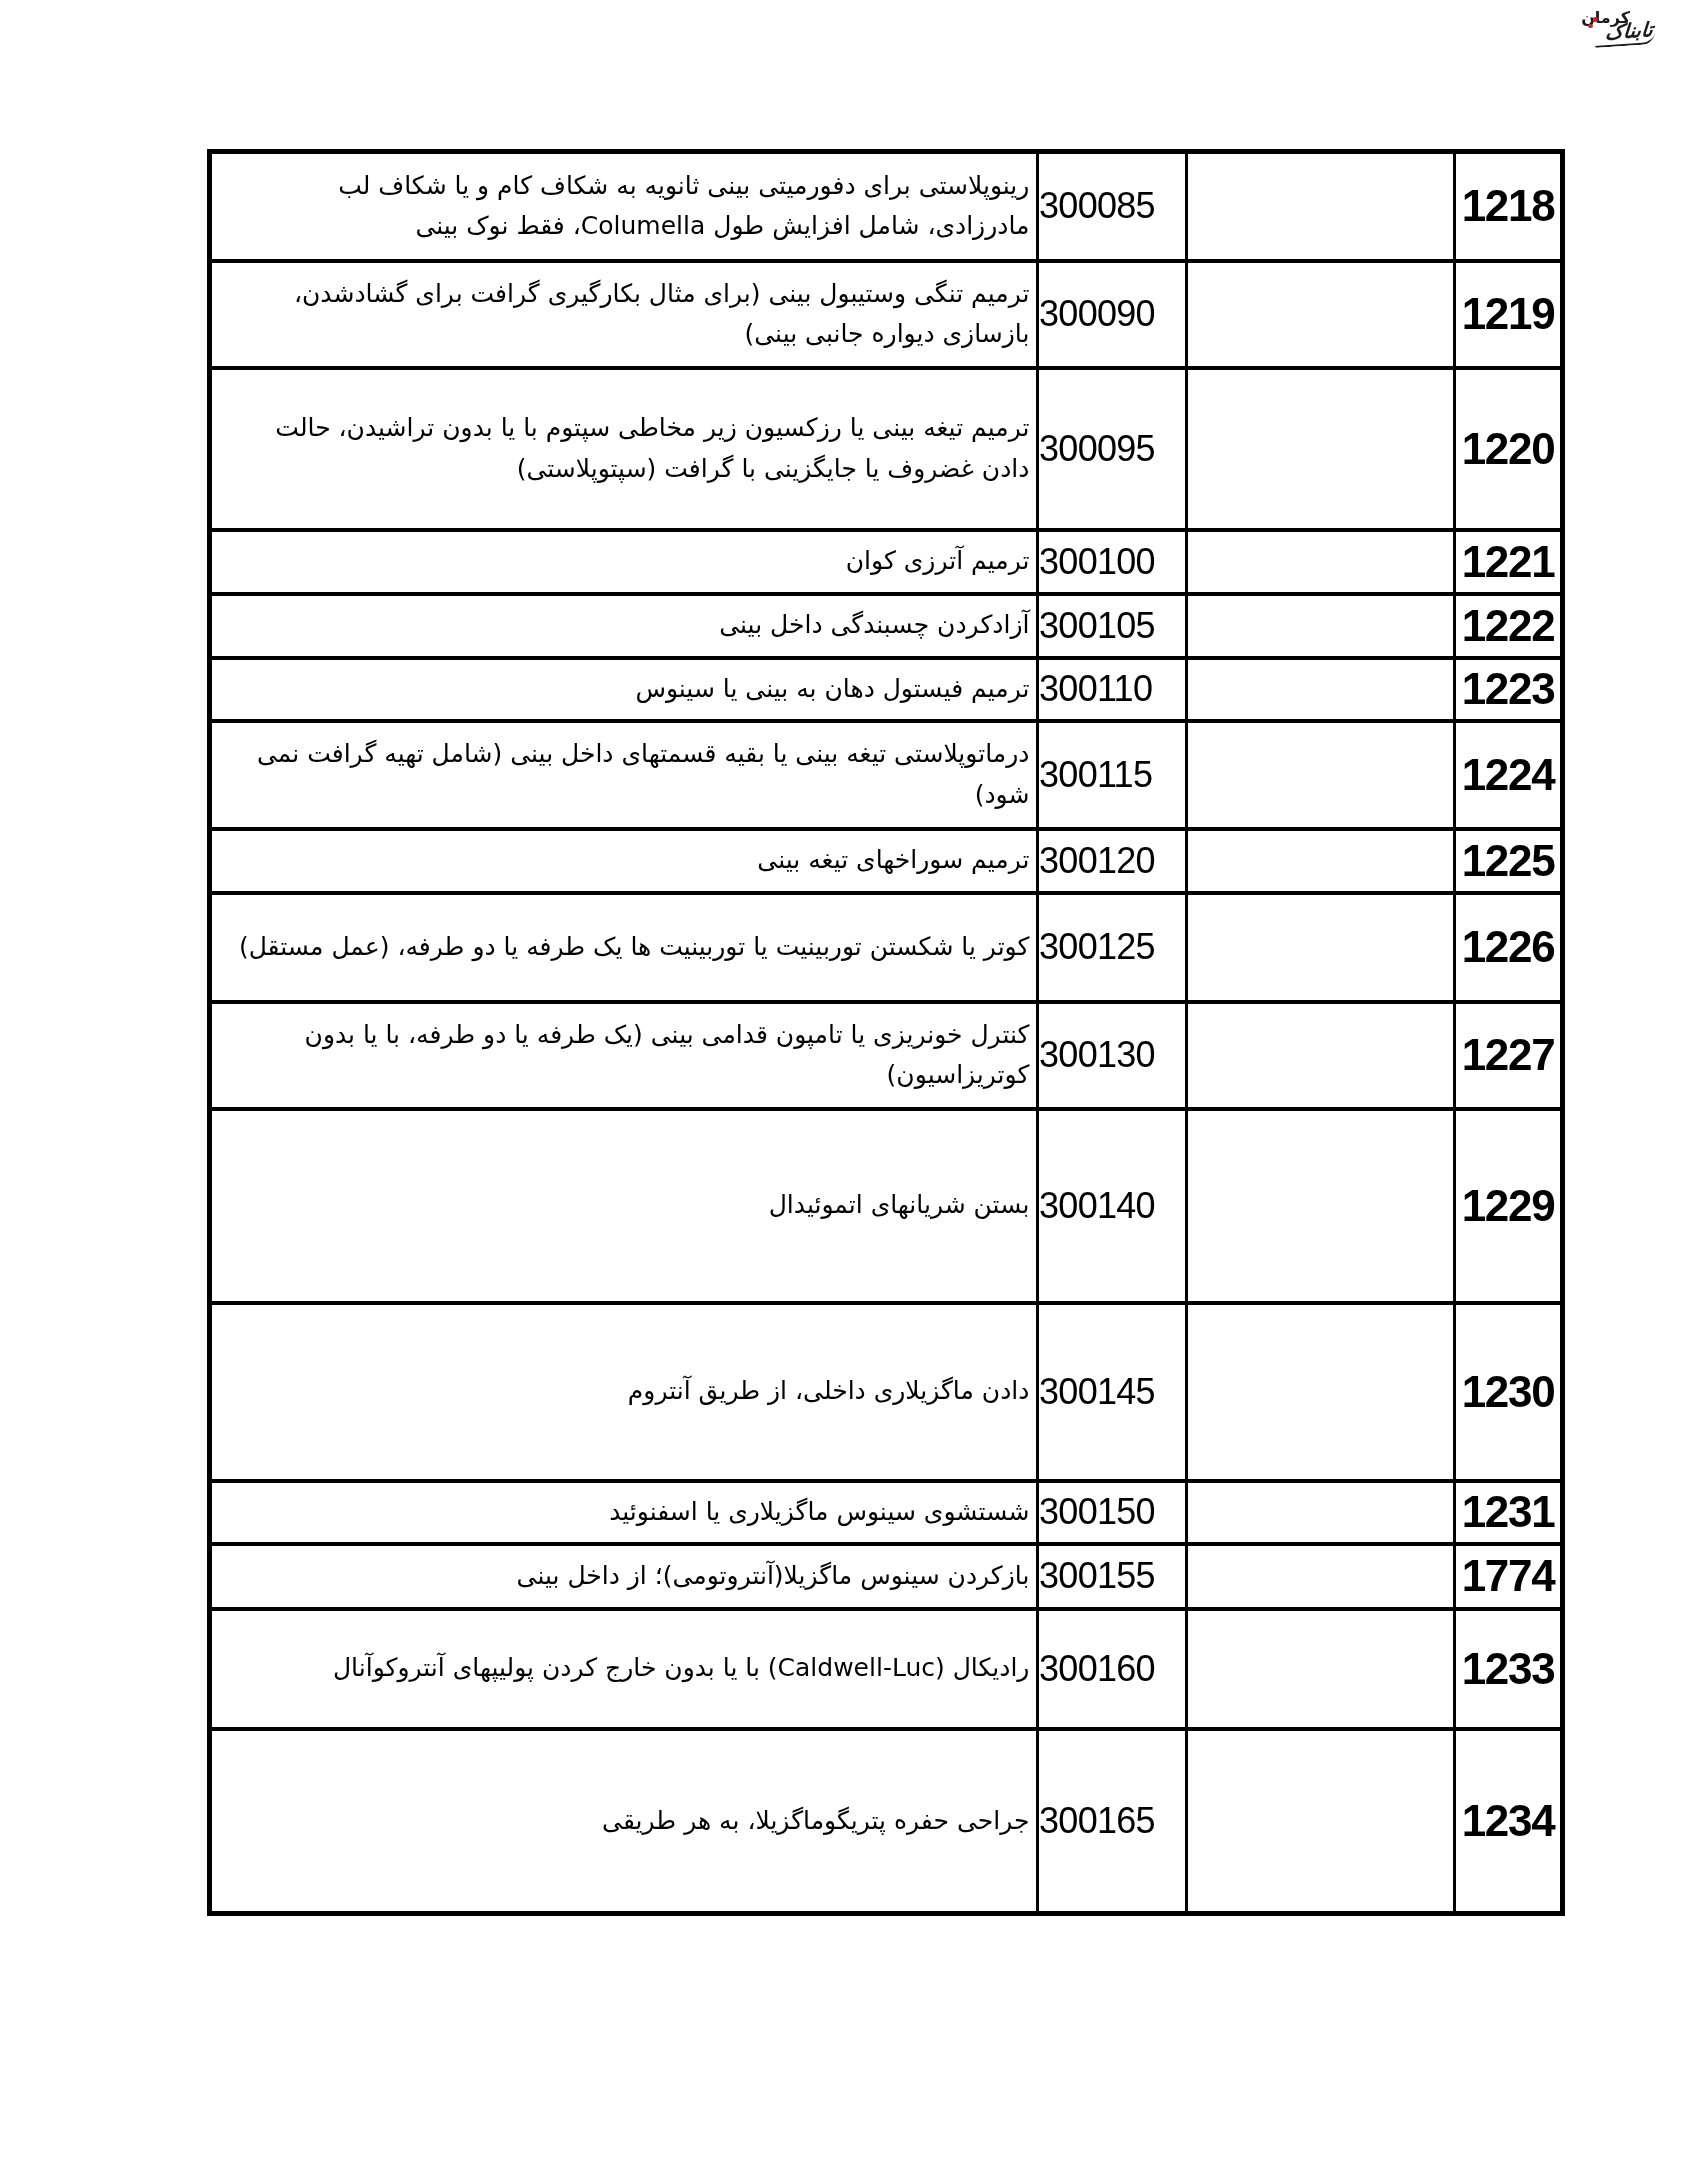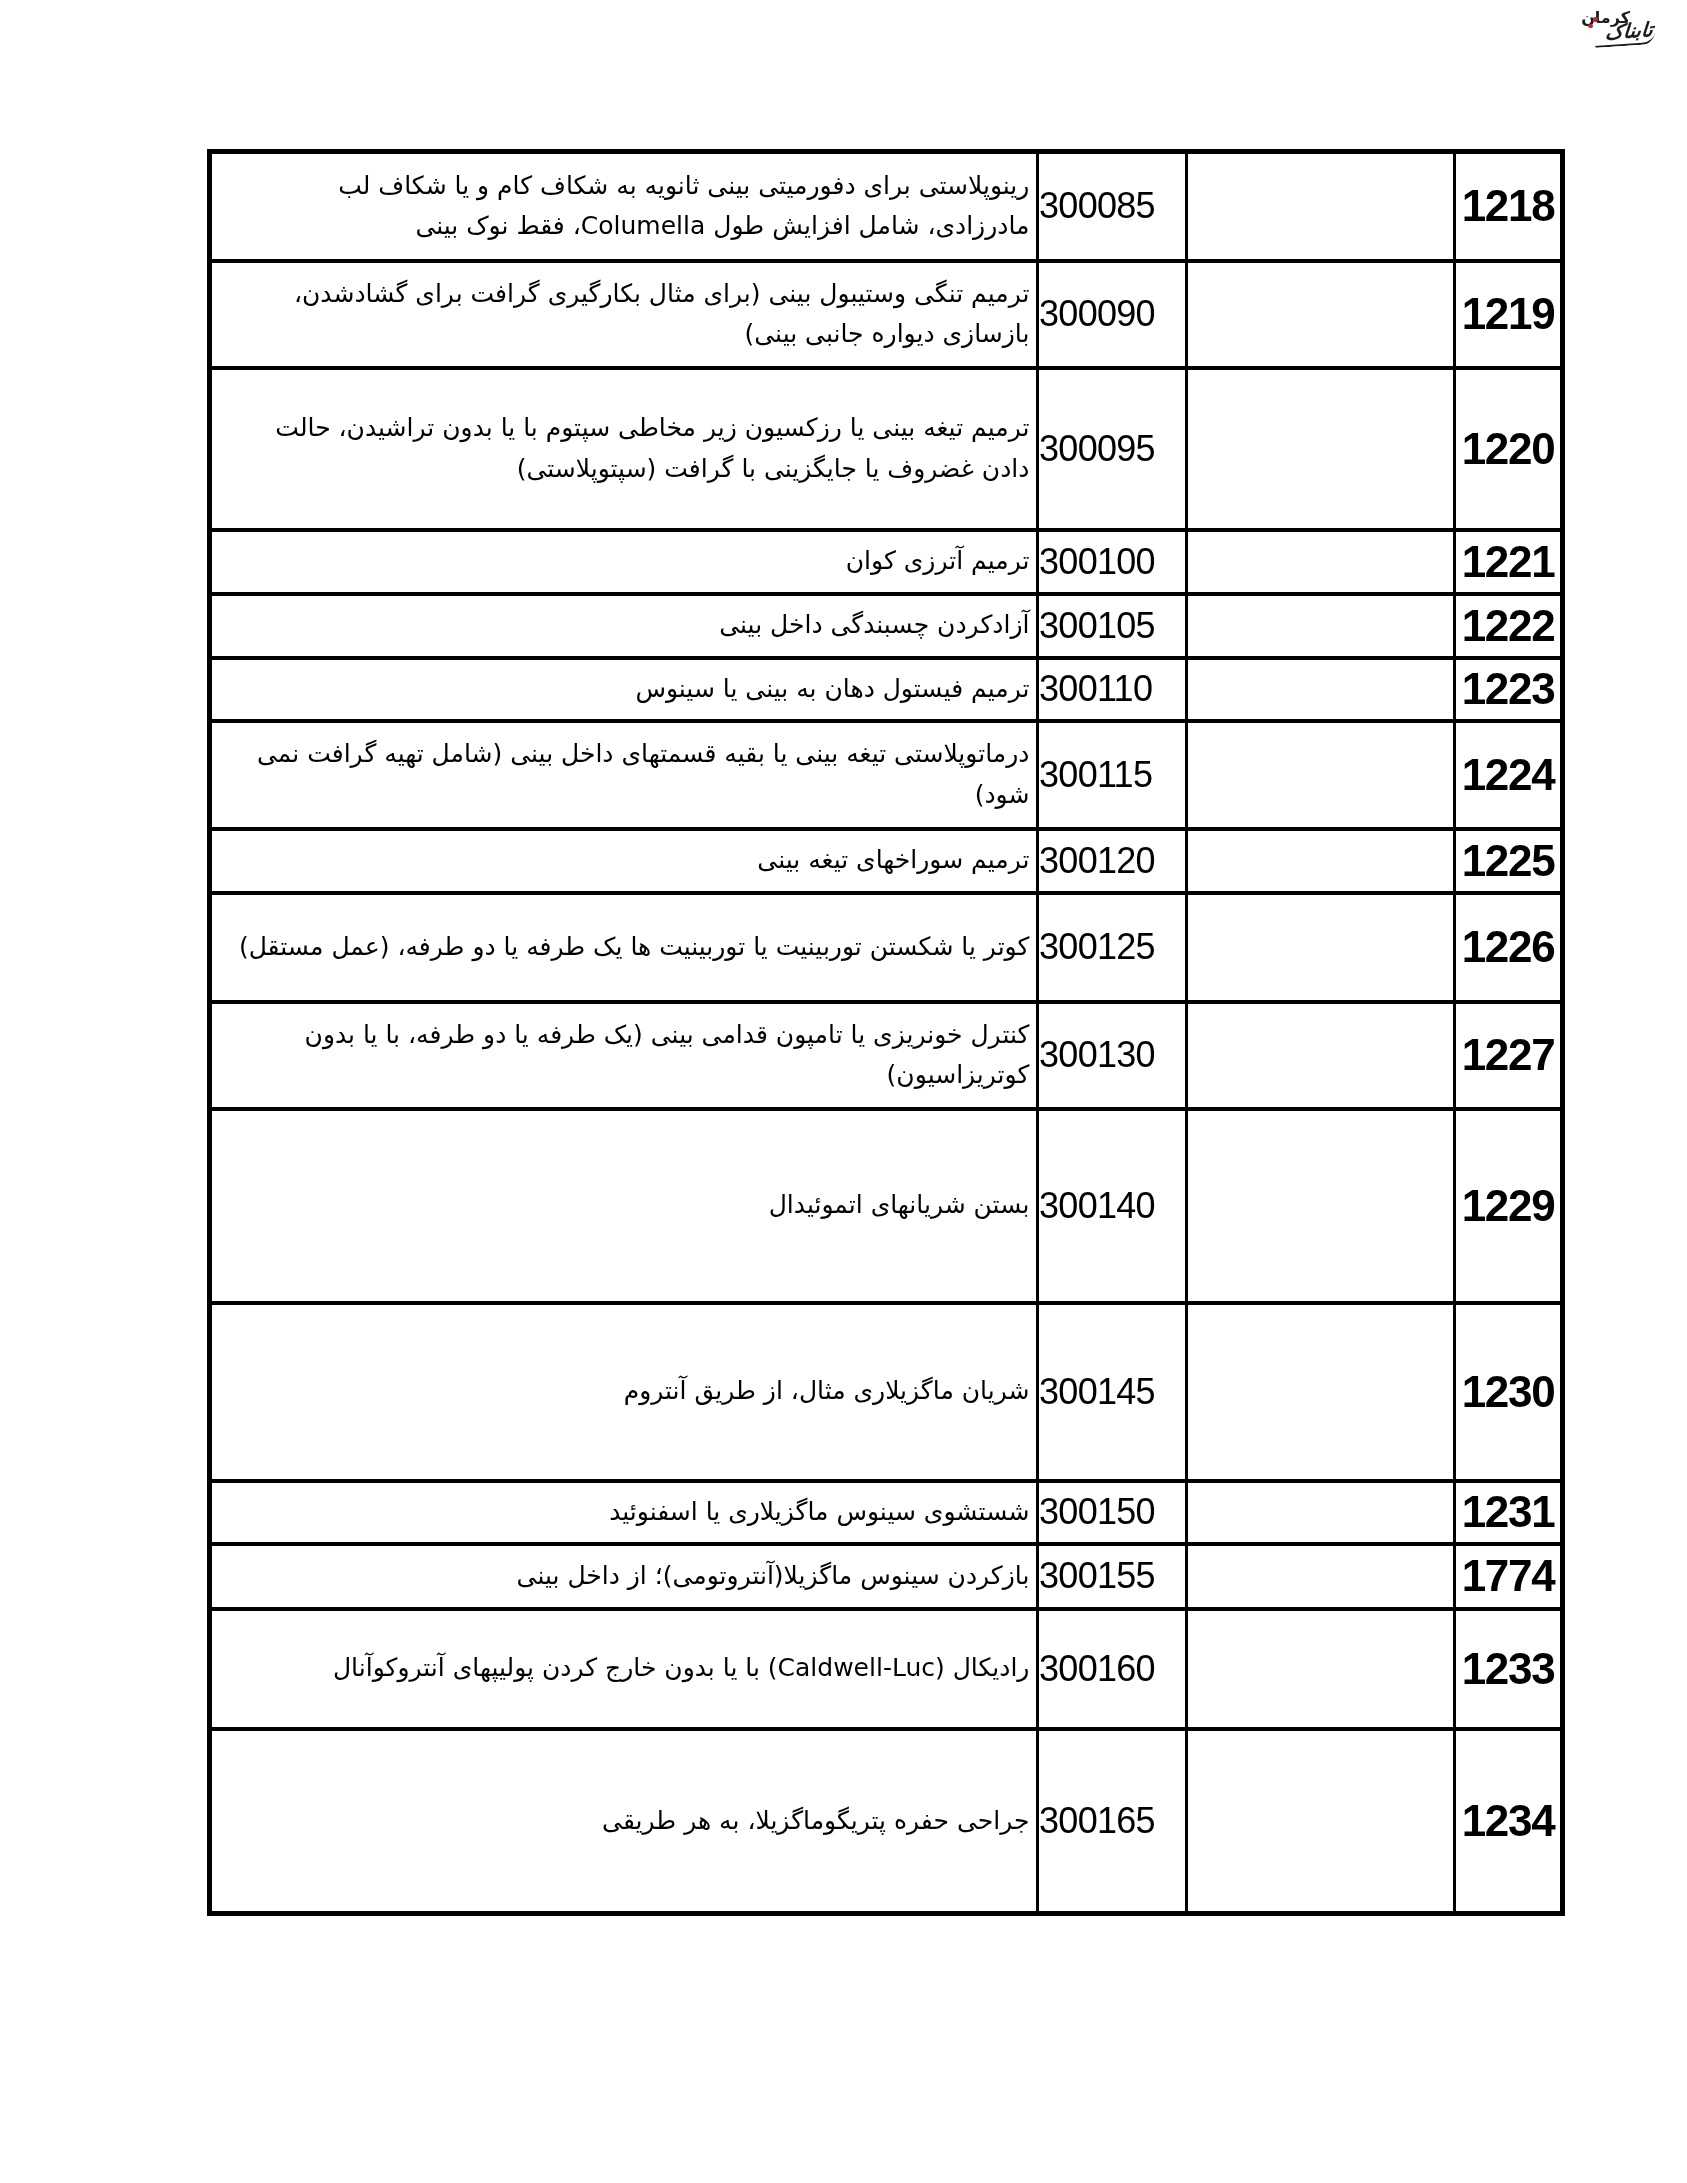--- a/index.html
+++ b/index.html
@@ -180,21 +180,21 @@
       <td class="blank"></td>
       <td class="rowid">1227</td>
     </tr>
     <tr style="height:194px">
       <td class="desc" dir="rtl" lang="fa">بستن شریانهای اتموئیدال</td>
       <td class="code">300140</td>
       <td class="blank"></td>
       <td class="rowid">1229</td>
     </tr>
     <tr style="height:178px">
-      <td class="desc" dir="rtl" lang="fa">شریان ماگزیلاری مثال، از طریق آنتروم</td>
+      <td class="desc" dir="rtl" lang="fa">دادن ماگزیلاری داخلی، از طریق آنتروم</td>
       <td class="code">300145</td>
       <td class="blank"></td>
       <td class="rowid">1230</td>
     </tr>
     <tr style="height:63px">
       <td class="desc" dir="rtl" lang="fa">شستشوی سینوس ماگزیلاری یا اسفنوئید</td>
       <td class="code">300150</td>
       <td class="blank"></td>
       <td class="rowid">1231</td>
     </tr>

